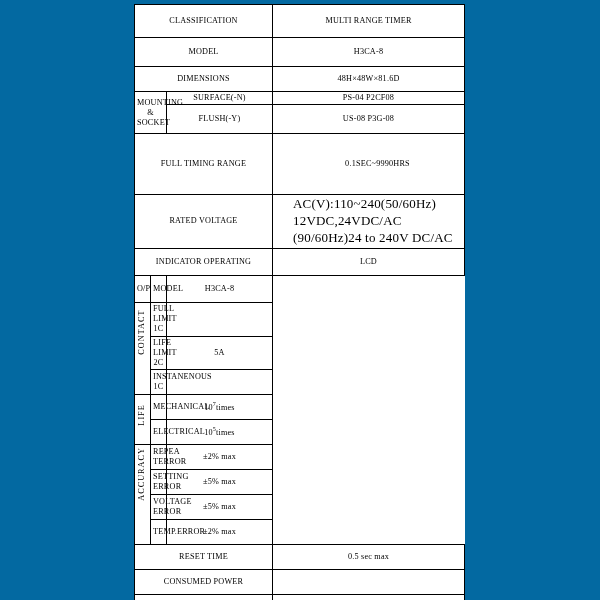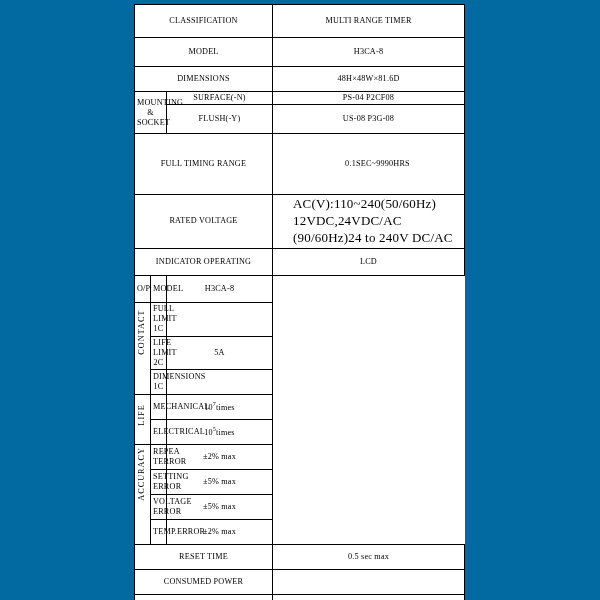--- a/index.html
+++ b/index.html
@@ -141,21 +141,21 @@
           <span class="rot">CONTACT</span>
         </td>
         <td class="label" style="height:24px">FULL LIMIT 1C</td>
         <td class="value"></td>
       </tr>
       <tr>
         <td class="label" style="height:24px">LIFE LIMIT 2C</td>
         <td class="value">5A</td>
       </tr>
       <tr>
-        <td class="label" style="height:22px">DIMENSIONS 1C</td>
+        <td class="label" style="height:22px">INSTANENOUS 1C</td>
         <td class="value"></td>
       </tr>
 
       <tr>
         <td class="vert" rowspan="2">
           <span class="rot">LIFE</span>
         </td>
         <td class="label" style="height:22px">MECHANICAL</td>
         <td class="value"><span>10</span><span class="sup">7</span><span>times</span></td>
       </tr>

